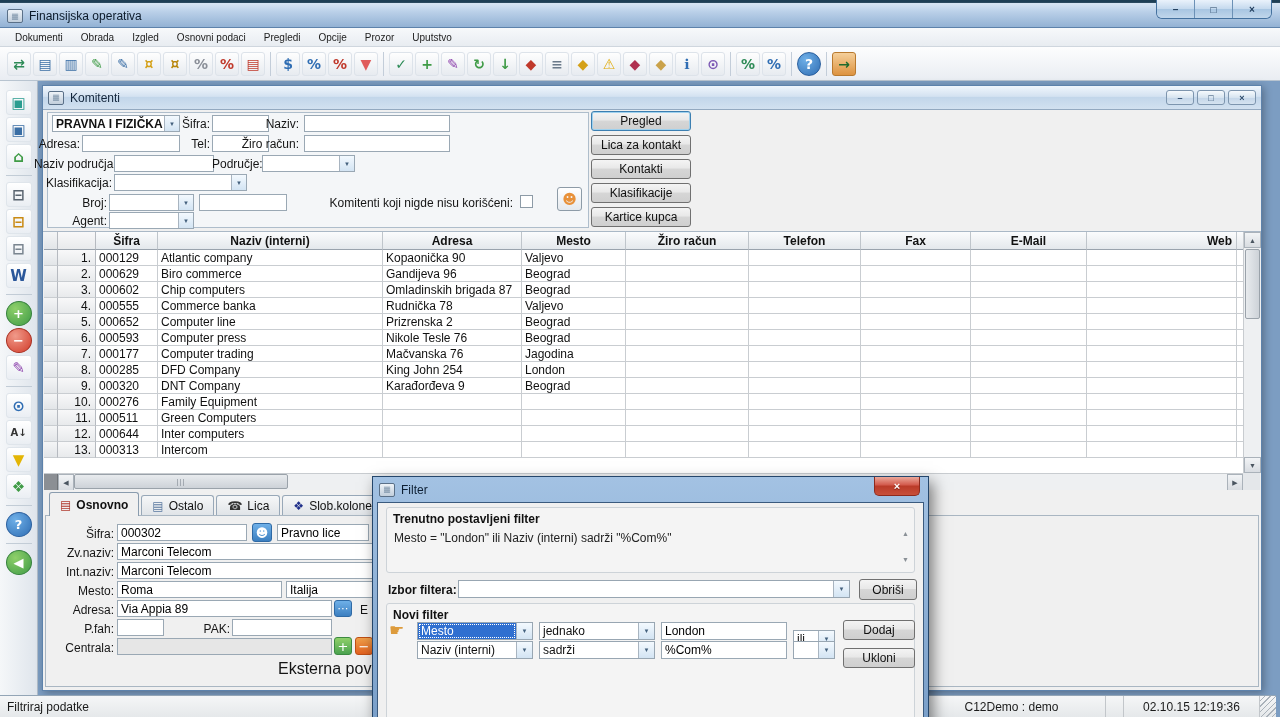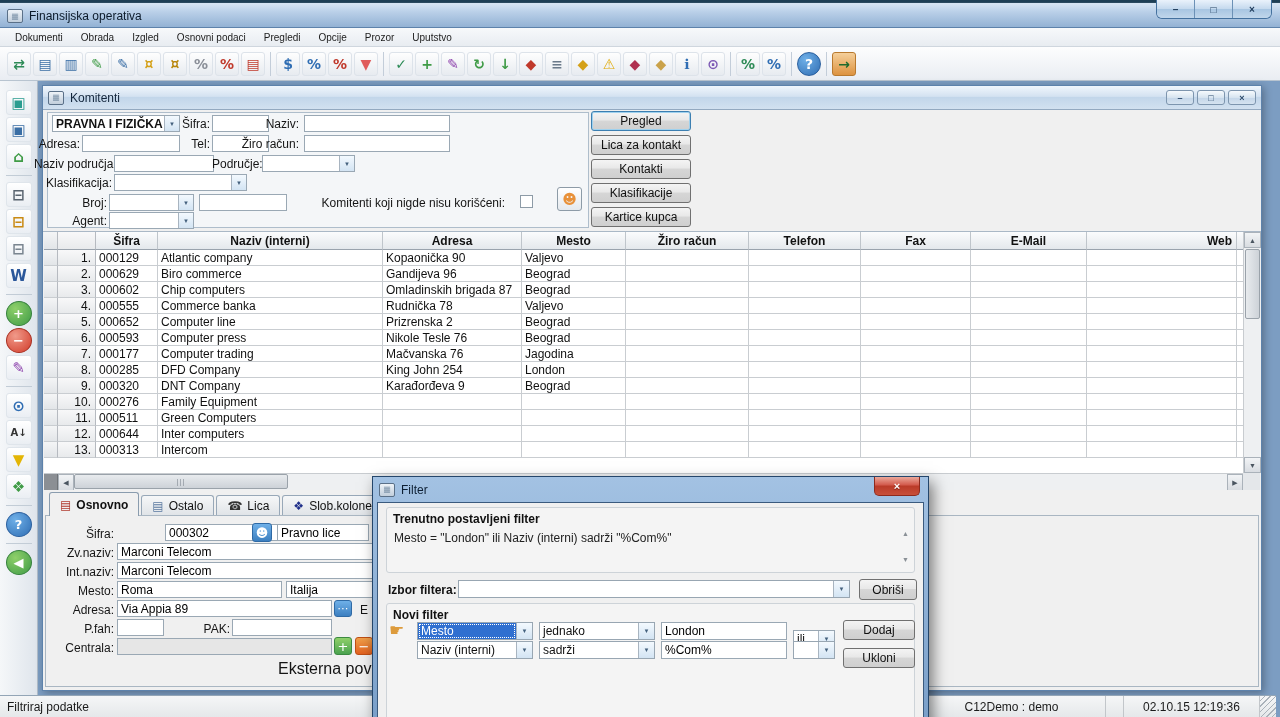--- a/index.html
+++ b/index.html
@@ -311,21 +311,21 @@
               <span class="ctext"></span>
               <span class="carr"></span>
             </div>
 
           <span class="fp-label" style="left:9px;top:83px;width:50px;">Broj:</span>
           <div class="combo" style="left:61px;top:81px;width:85px;">
               <span class="ctext"></span>
               <span class="carr"></span>
             </div>
           <input class="tbx" style="left: 151px; top: 81px; width: 88px;">
-          <span class="fp-label" style="left:242px;top:83px;width:215px;">Komitenti koji nigde nisu korišćeni:</span>
+          <span class="fp-label" style="left:250px;top:83px;width:215px;">Komitenti koji nigde nisu korišćeni:</span>
           <span class="chk" style="left:472px;top:82px;"></span>
           <span class="icon-btn" style="left:509px;top:74px;width:25px;height:24px;font-size:14px;color:#e8913a;">☻</span>
 
           <span class="fp-label" style="left:9px;top:101px;width:50px;">Agent:</span>
           <div class="combo" style="left:61px;top:99px;width:85px;">
               <span class="ctext"></span>
               <span class="carr"></span>
             </div>
         </div>
         <div class="fp-buttons">
@@ -582,21 +582,21 @@
               <span>Slob.kolone</span>
             </div>
 
             <div class="tab">
               <span class="tico" style="color: rgb(216, 155, 58);">☛</span>
               <span>K</span>
             </div>
           </div>
         <div class="form-box">
           <span class="fr-label" style="top:11px;">Šifra:</span>
-          <input class="tbx" style="left: 71px; top: 8px; width: 130px; margin-left: 48px;" value="000302">
+          <input class="tbx" style="left: 71px; top: 8px; width: 130px;" value="000302">
           <span class="icon-btn" style="left:206px;top:7px;width:20px;height:19px;background:linear-gradient(#6fb0e8,#3c7fc0);color:#fff;font-size:12px;border-color:#2f6aa5;">☻</span>
           <input class="tbx" style="left: 231px; top: 8px; width: 92px;" value="Pravno lice">
           <span class="frag" style="left:329px;top:11px;">Ž</span>
 
           <span class="fr-label" style="top:30px;">Zv.naziv:</span>
           <input class="tbx" style="left: 71px; top: 27px; width: 257px;" value="Marconi Telecom">
 
           <span class="fr-label" style="top:49px;">Int.naziv:</span>
           <input class="tbx" style="left: 71px; top: 46px; width: 257px;" value="Marconi Telecom">
 

